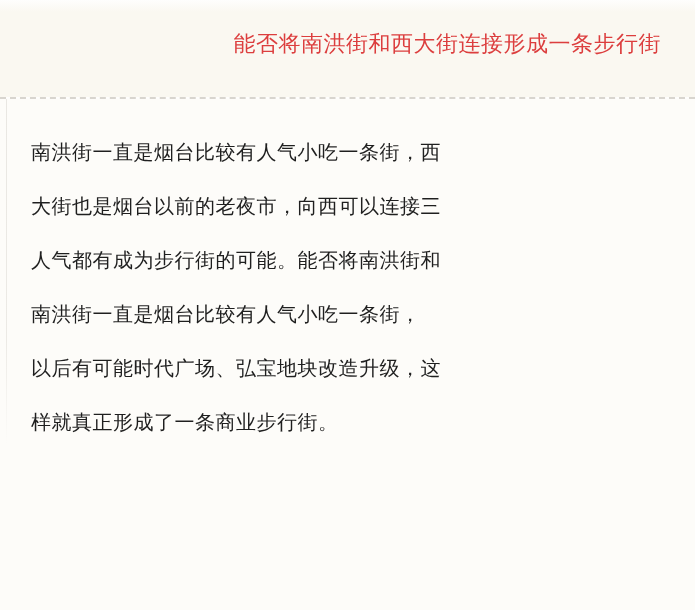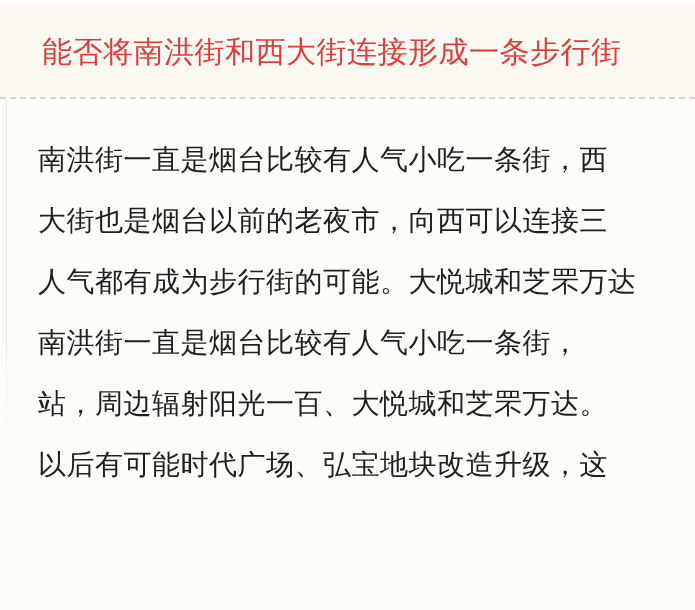--- a/index.html
+++ b/index.html
@@ -20,37 +20,38 @@
     position: relative;
   }
   .header {
     box-sizing: border-box;
     height: 99px;
     padding: 20px 30px 0 30px;
     background: linear-gradient(#fefefd 0px, #faf8f1 12px, #faf8f1 100%);
     border-bottom: 2px dashed #d8d5cf;
   }
   .title {
-    margin: 12px;
-    font-size: 30px;
+    margin: 4px;
+    font-size: 22px;
     line-height: 40px;
     font-weight: 400;
     letter-spacing: 0.5px;
     color: #dc3e3e;
     white-space: nowrap;
+    text-align: right;
   }
   .content {
     box-sizing: border-box;
     height: 509px;
     padding: 26px 25px 0 30px;
     background: #fdfcf9;
   }
   .line {
-    margin: 8px;
-    font-size: 28px;
+    margin: 1px;
+    font-size: 20px;
     line-height: 53px;
     font-weight: 400;
     color: #1f1f1f;
     letter-spacing: 0.5px;
     white-space: nowrap;
   }
   .edge-artifact {
     position: absolute;
     left: 6px;
     top: 99px;
@@ -66,21 +67,21 @@
 
 <div class="page">
 
   <div class="header">
     <h1 class="title">能否将南洪街和西大街连接形成一条步行街</h1>
   </div>
 
   <div class="content">
     <p class="line">南洪街一直是烟台比较有人气小吃一条街，西</p>
     <p class="line">大街也是烟台以前的老夜市，向西可以连接三</p>
-    <p class="line">人气都有成为步行街的可能。大悦城和芝罘万达</p>
+    <p class="line">人气都有成为步行街的可能。能否将南洪街和</p>
     <p class="line">南洪街一直是烟台比较有人气小吃一条街，</p>
-    <p class="line">站，周边辐射阳光一百、大悦城和芝罘万达。</p>
     <p class="line">以后有可能时代广场、弘宝地块改造升级，这</p>
+    <p class="line">样就真正形成了一条商业步行街。</p>
   </div>
 
   <div class="edge-artifact"></div>
 
 </div>
 
 </body></html>

